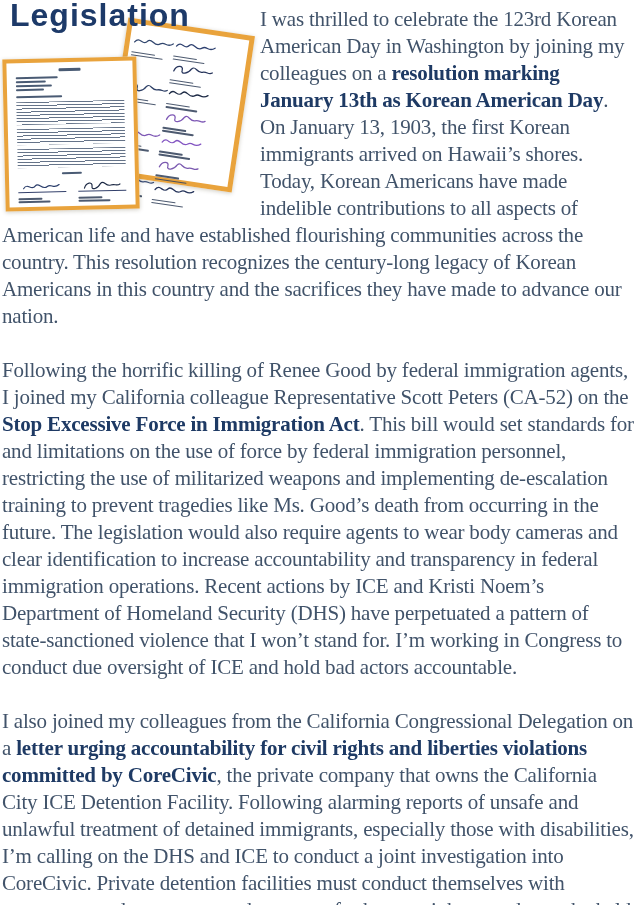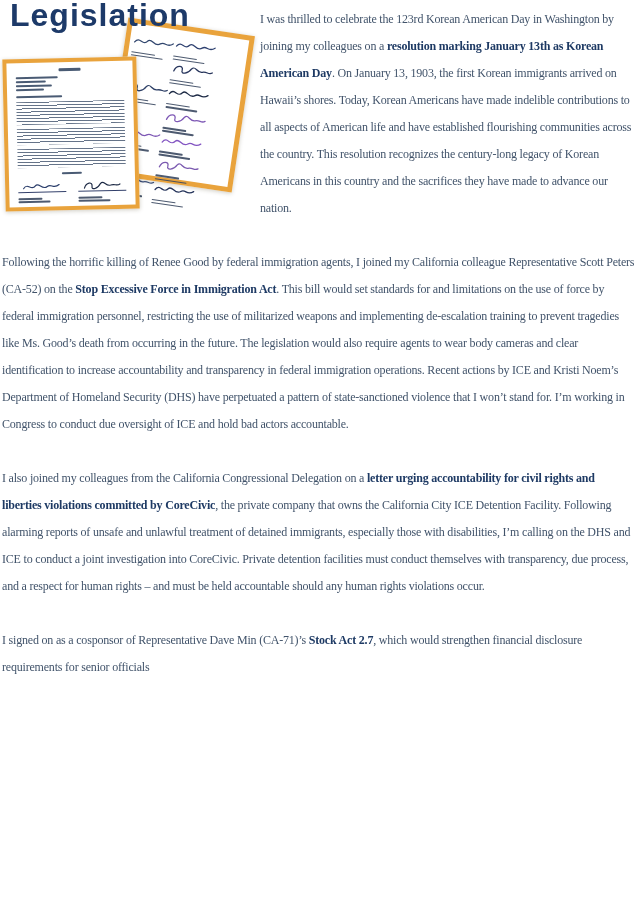--- a/index.html
+++ b/index.html
@@ -11,21 +11,21 @@
   }
   *{margin:0;padding:0;box-sizing:border-box;}
   html,body{background:#ffffff;}
   body{
     width:640px;height:905px;overflow:hidden;
     font-family:"Liberation Serif","DejaVu Serif",serif;
     color:var(--body);
   }
   .article{padding:6px 4px 0 2px;}
   .article p{
-    font-size:12px;line-height:27px;letter-spacing:-0.2px;
+    font-size:21px;line-height:27px;letter-spacing:-0.2px;
     margin:0 0 27px 0;color:var(--body);
   }
   .article p span.b{font-weight:bold;color:var(--bold);}
 
   
   .media{
     float:left;width:250px;height:212px;margin:0 8px 2px 0;
     position:relative;
   }
   .section-title{

